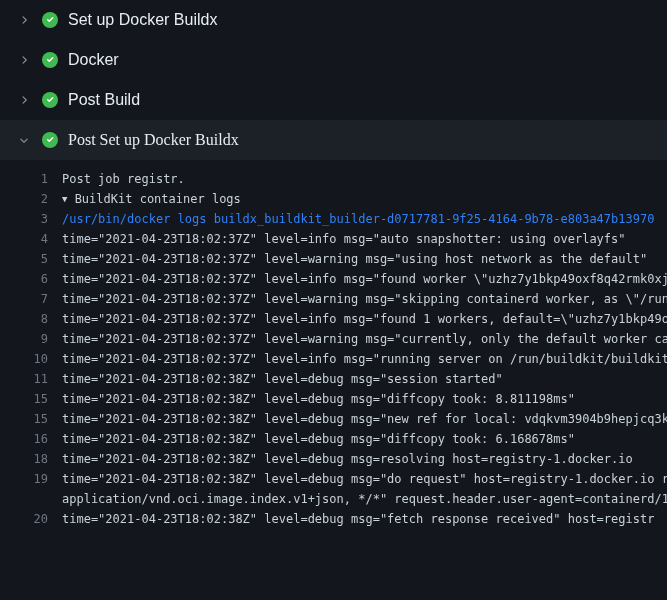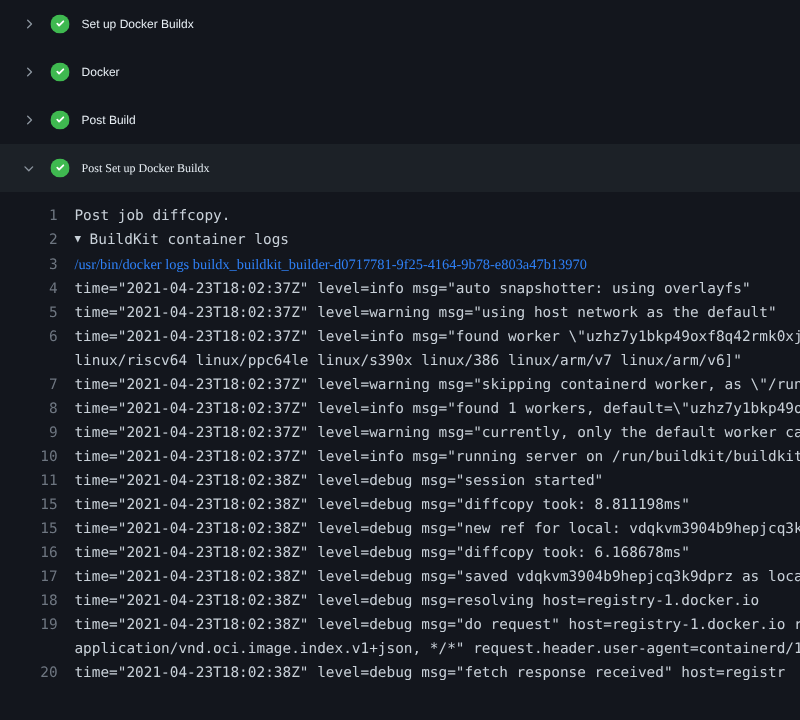--- a/index.html
+++ b/index.html
@@ -5,21 +5,21 @@
   * { box-sizing: border-box; margin: 0; padding: 0; }
   html, body {
     width: 667px; height: 600px; overflow: hidden;
     background: var(--bg, #13161d);
     font-family: "Liberation Sans", sans-serif;
   }
   .section-row {
     display: flex; align-items: center;
     height: 40px; padding: 0 16px;
     color: var(--heading-text, #e6edf3);
-    font-size: 10px;
+    font-size: 16px;
     cursor: pointer;
   }
   .section-row.expanded { background: var(--section-highlight, #1c2127); font-family: Liberation Serif, serif; }
   .chev {
     width: 16px; height: 16px; flex: none;
     display: flex; align-items: center; justify-content: center;
     color: var(--chevron-gray, #8b949e);
   }
   .chev svg { display: block; }
   .section-row.expanded .chev svg { transform: rotate(90deg); }
@@ -39,21 +39,21 @@
   }
   .log-row { display: flex; white-space: pre; width: 667px; overflow: hidden; }
   .log-num {
     width: 48px; flex: none;
     text-align: right;
     color: var(--line-number, #6e7681);
     cursor: pointer;
     user-select: none;
   }
   .log-text { padding-left: 14px; overflow: hidden; }
-  .log-text.cmd { color: var(--command-blue, #2f81f7); font-family: Liberation Serif, serif; }
+  .log-text.cmd { color: var(--command-blue, #2f81f7); }
   .group-caret { font-size: 9px; display: inline-block; vertical-align: 1px; }
 </style>
 </head>
 <body>
 
 <div class="section-row">
   <span class="chev">
     <svg width="12" height="12" viewBox="0 0 16 16" fill="currentColor">
         <path d="M6.22 3.22a.75.75 0 0 1 1.06 0l4.25 4.25a.75.75 0 0 1 0 1.06l-4.25 4.25a.75.75 0 1 1-1.06-1.06L9.94 8 6.22 4.28a.75.75 0 0 1 0-1.06Z"></path>
       </svg>
@@ -108,45 +108,41 @@
         <circle cx="8" cy="8" r="8" fill="currentColor"></circle>
         <path fill="#ffffff" d="m11.28 6.28-3.5 3.5a.75.75 0 0 1-1.06 0l-1.5-1.5a.75.75 0 1 1 1.06-1.06l.97.97 2.97-2.97a.75.75 0 1 1 1.06 1.06Z"></path>
       </svg>
   </span>
   <span class="section-label">Post Set up Docker Buildx</span>
 </div>
 
 <div class="log">
     <div class="log-row">
     <span class="log-num">1</span>
-    <span class="log-text">Post job diffcopy.</span>
+    <span class="log-text">Post job registr.</span>
   </div>
     <div class="log-row">
     <span class="log-num">2</span>
     <span class="log-text"><span class="group-caret">▼</span> BuildKit container logs</span>
   </div>
     <div class="log-row">
     <span class="log-num">3</span>
     <span class="log-text cmd">/usr/bin/docker logs buildx_buildkit_builder-d0717781-9f25-4164-9b78-e803a47b13970</span>
   </div>
     <div class="log-row">
     <span class="log-num">4</span>
     <span class="log-text">time="2021-04-23T18:02:37Z" level=info msg="auto snapshotter: using overlayfs"</span>
   </div>
     <div class="log-row">
     <span class="log-num">5</span>
     <span class="log-text">time="2021-04-23T18:02:37Z" level=warning msg="using host network as the default"</span>
   </div>
     <div class="log-row">
     <span class="log-num">6</span>
     <span class="log-text">time="2021-04-23T18:02:37Z" level=info msg="found worker \"uzhz7y1bkp49oxf8q42rmk0xj</span>
-  </div>
-    <div class="log-row">
-    <span class="log-num"></span>
-    <span class="log-text">linux/riscv64 linux/ppc64le linux/s390x linux/386 linux/arm/v7 linux/arm/v6]"</span>
   </div>
     <div class="log-row">
     <span class="log-num">7</span>
     <span class="log-text">time="2021-04-23T18:02:37Z" level=warning msg="skipping containerd worker, as \"/run</span>
   </div>
     <div class="log-row">
     <span class="log-num">8</span>
     <span class="log-text">time="2021-04-23T18:02:37Z" level=info msg="found 1 workers, default=\"uzhz7y1bkp49o</span>
   </div>
     <div class="log-row">
@@ -167,24 +163,20 @@
   </div>
     <div class="log-row">
     <span class="log-num">15</span>
     <span class="log-text">time="2021-04-23T18:02:38Z" level=debug msg="new ref for local: vdqkvm3904b9hepjcq3k</span>
   </div>
     <div class="log-row">
     <span class="log-num">16</span>
     <span class="log-text">time="2021-04-23T18:02:38Z" level=debug msg="diffcopy took: 6.168678ms"</span>
   </div>
     <div class="log-row">
-    <span class="log-num">17</span>
-    <span class="log-text">time="2021-04-23T18:02:38Z" level=debug msg="saved vdqkvm3904b9hepjcq3k9dprz as loca</span>
-  </div>
-    <div class="log-row">
     <span class="log-num">18</span>
     <span class="log-text">time="2021-04-23T18:02:38Z" level=debug msg=resolving host=registry-1.docker.io</span>
   </div>
     <div class="log-row">
     <span class="log-num">19</span>
     <span class="log-text">time="2021-04-23T18:02:38Z" level=debug msg="do request" host=registry-1.docker.io r</span>
   </div>
     <div class="log-row">
     <span class="log-num"></span>
     <span class="log-text">application/vnd.oci.image.index.v1+json, */*" request.header.user-agent=containerd/1.4</span>

